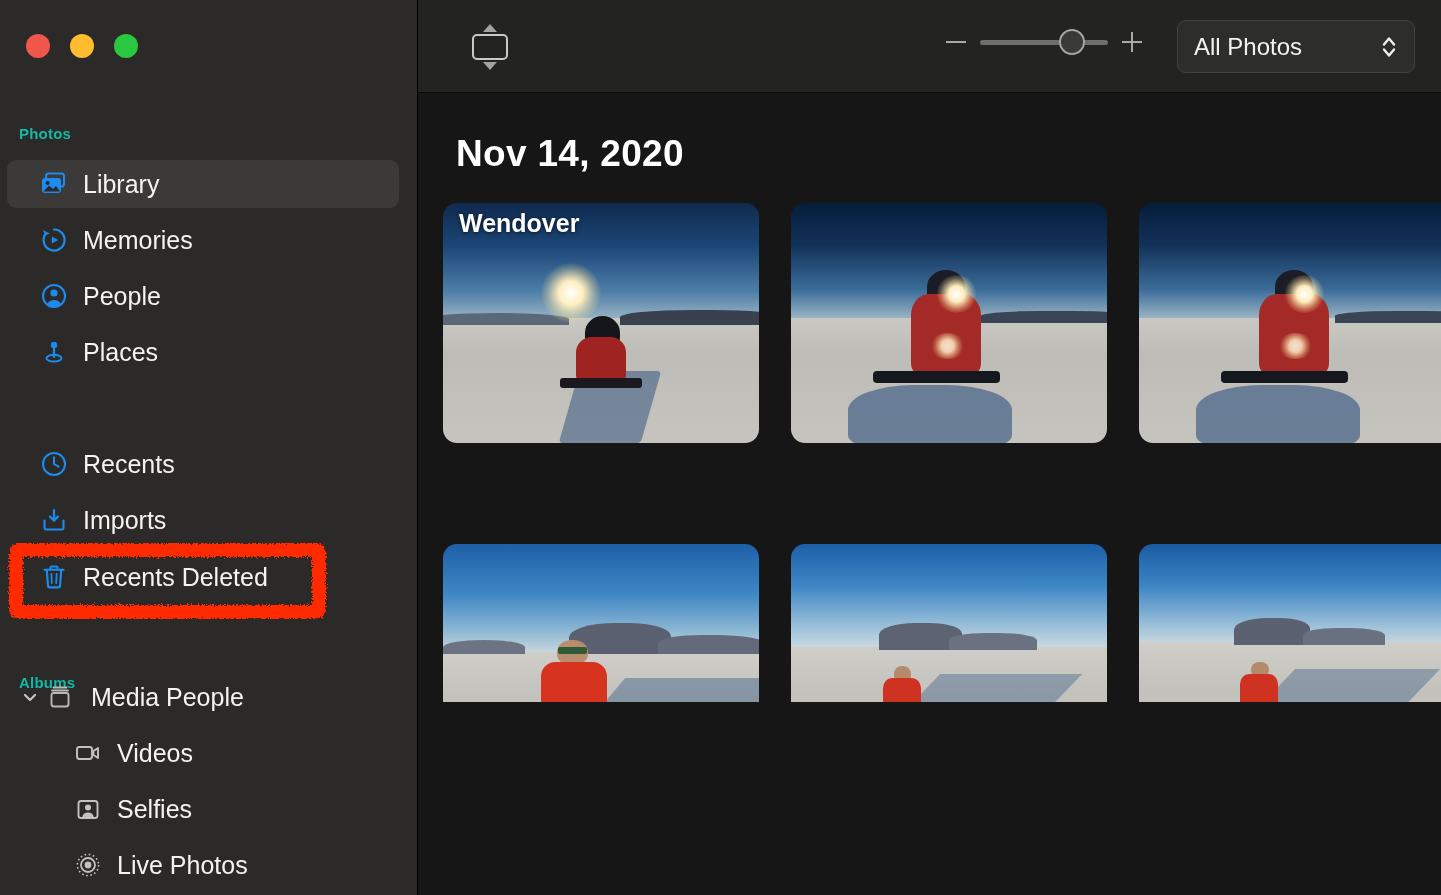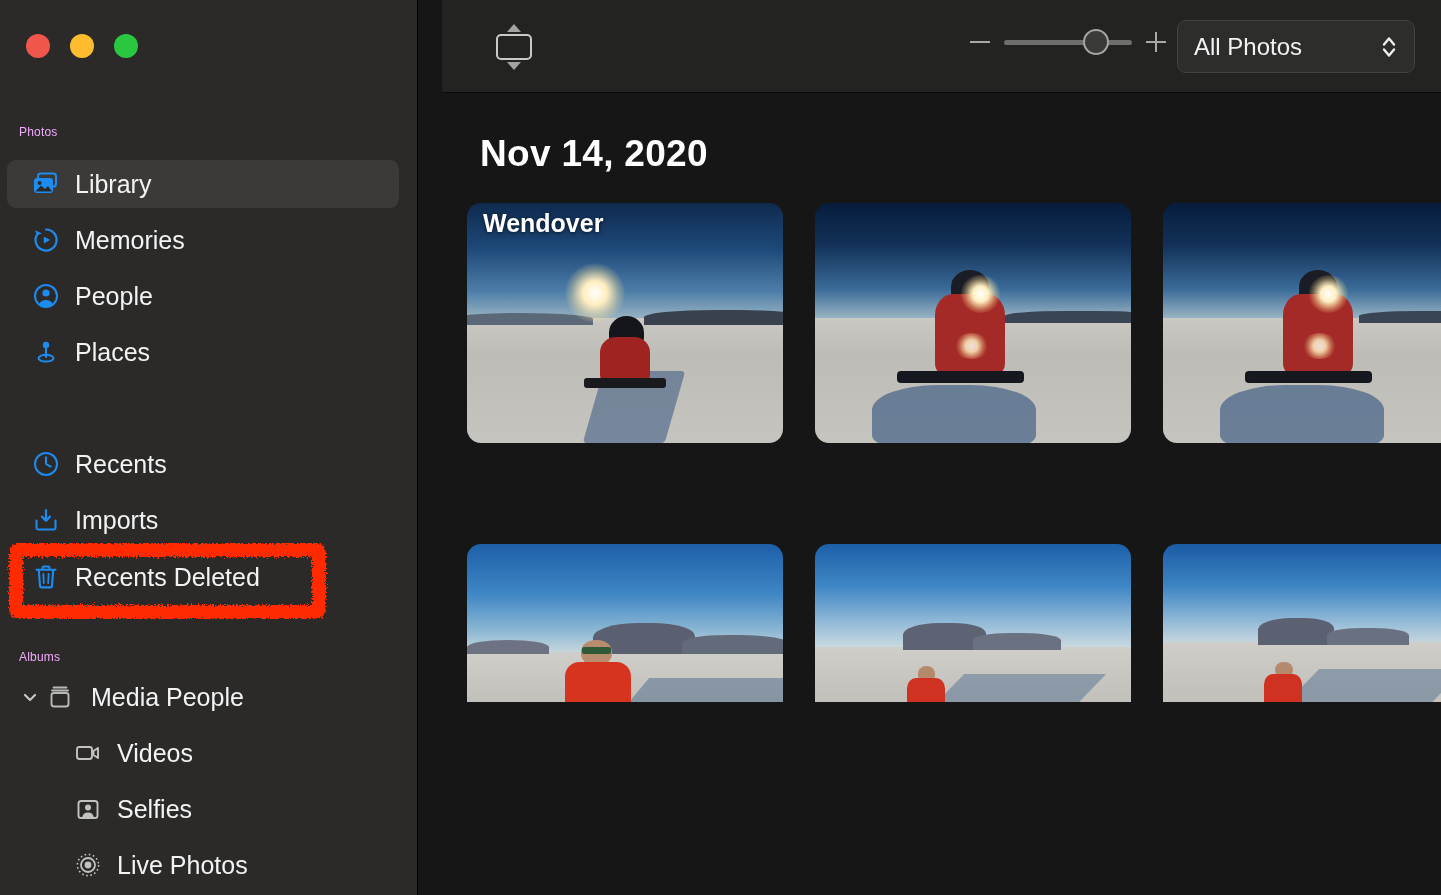--- a/index.html
+++ b/index.html
@@ -23,31 +23,31 @@
     position:absolute; top:34px; left:26px;
     display:flex; gap:20px;
   }
   .light{ width:24px; height:24px; border-radius:50%; }
   .light.red{ background:#f0564c; }
   .light.yellow{ background:#febc2e; }
   .light.green{ background:#2ac840; }
 
   .sec-header{
     position:absolute; left:19px;
-    font-size:12px; font-weight:normal;
-    color:#f0abfc; letter-spacing:.2px;
+    font-size:15px; font-weight:bold;
+    color:#14b8a6; letter-spacing:.2px;
   }
   #sec-photos{ top:125px; }
-  #sec-albums{ top:650px; }
+  #sec-albums{ top:674px; }
 
   .row{
     position:absolute; left:7px; width:392px; height:48px;
     display:flex; align-items:center;
     border-radius:9px;
-    padding-left:24px;
+    padding-left:32px;
   }
   .row.selected{ background:#3b3a38; }
   .row .ico{
     width:30px; height:30px; flex:0 0 30px;
     display:flex; align-items:center; justify-content:center;
     margin-right:14px;
   }
   .row .lbl{
     font-size:25px; color:#f3f3f3; font-weight:400;
     white-space:nowrap;
@@ -57,21 +57,20 @@
   .row.group .ico{ margin-right:16px; }
   .chev{
     width:22px; flex:0 0 22px; margin-right:4px;
     display:flex; align-items:center; justify-content:center;
   }
 
   
   .main{
     flex:1; height:702px; position:relative;
     background:#161616;
-    margin-left:24px;
   }
   .toolbar{
     position:absolute; top:0; left:0; right:0; height:93px;
     background:#232322;
     border-bottom:1px solid #090909;
   }
   .view-btn{
     position:absolute; left:42px; top:18px;
     width:60px; height:58px;
     display:flex; flex-direction:column; align-items:center; justify-content:center;

